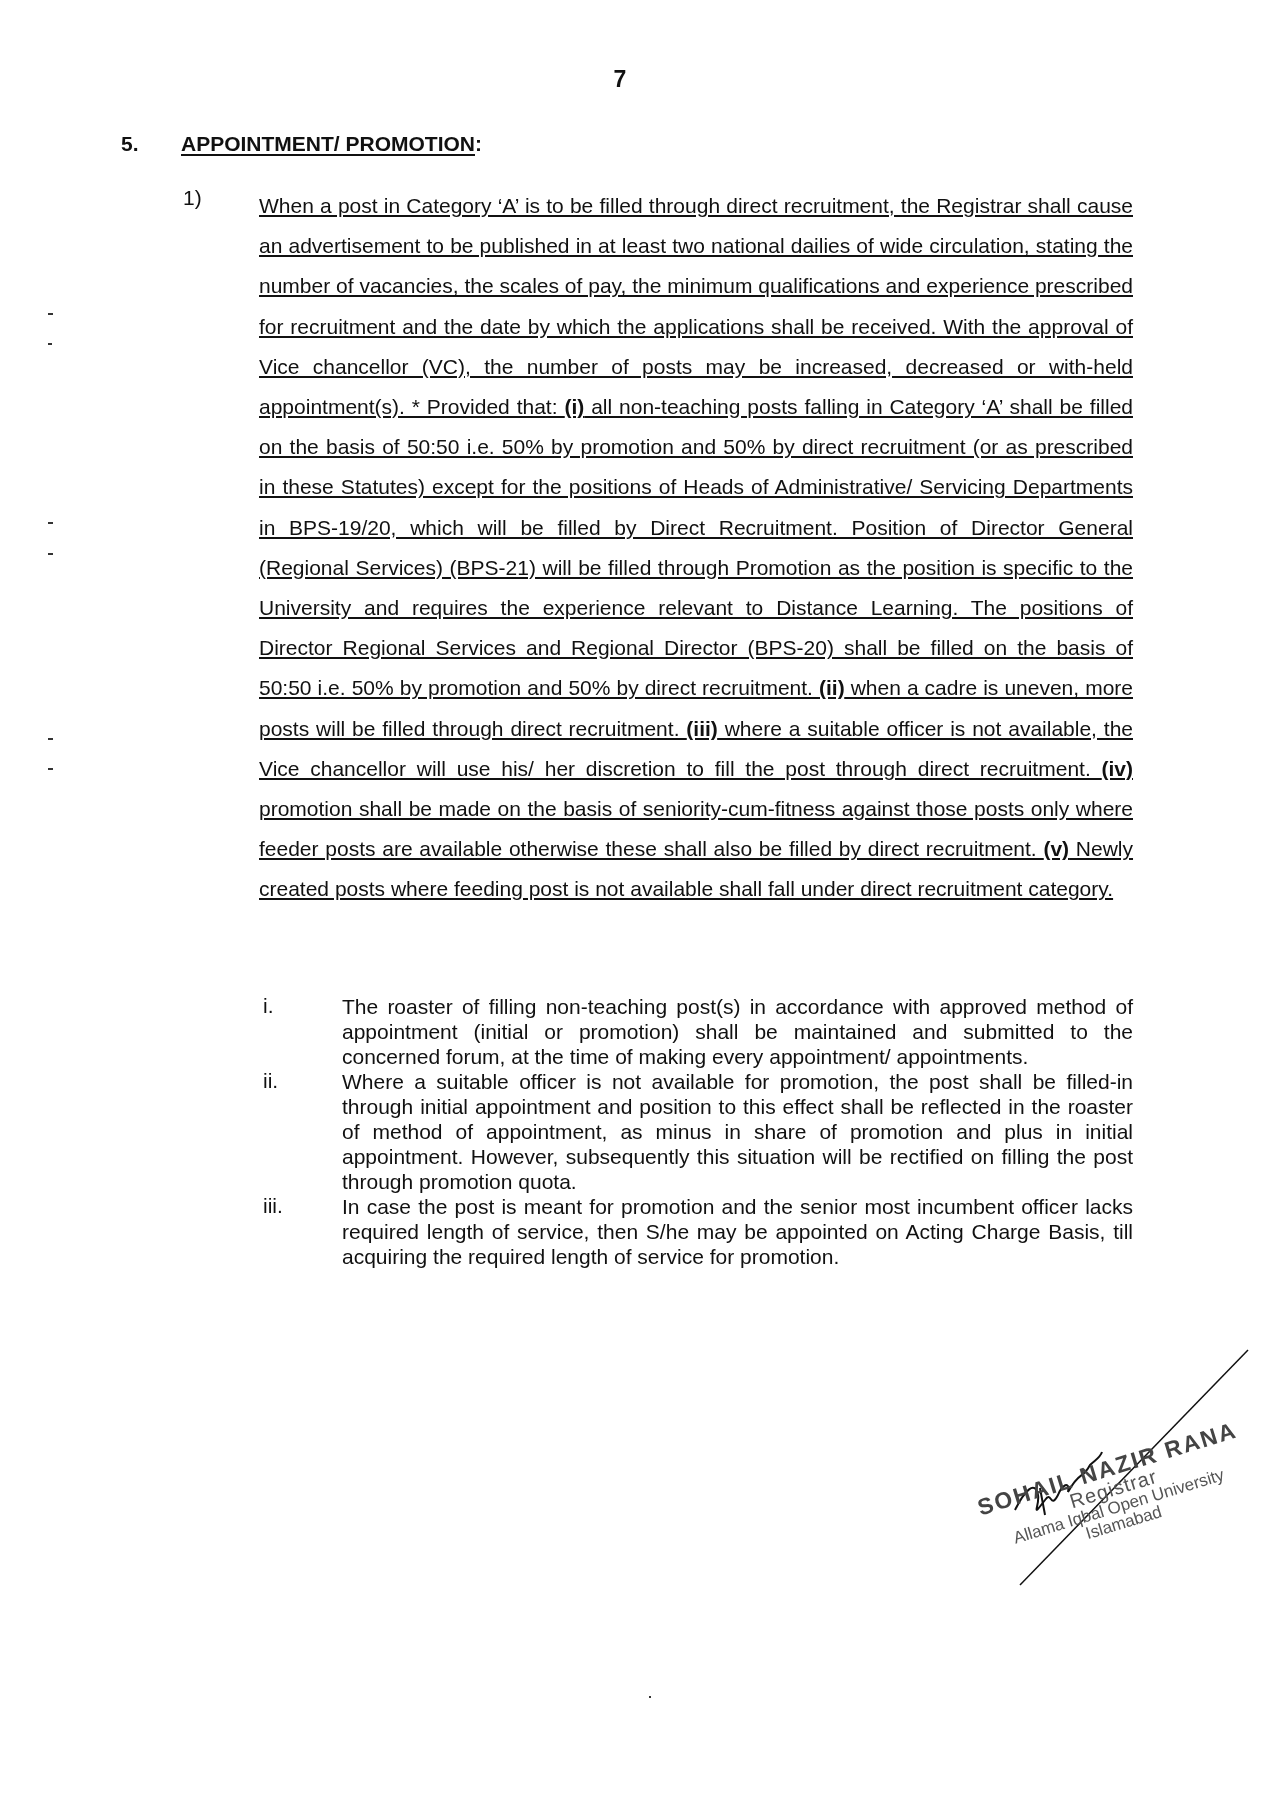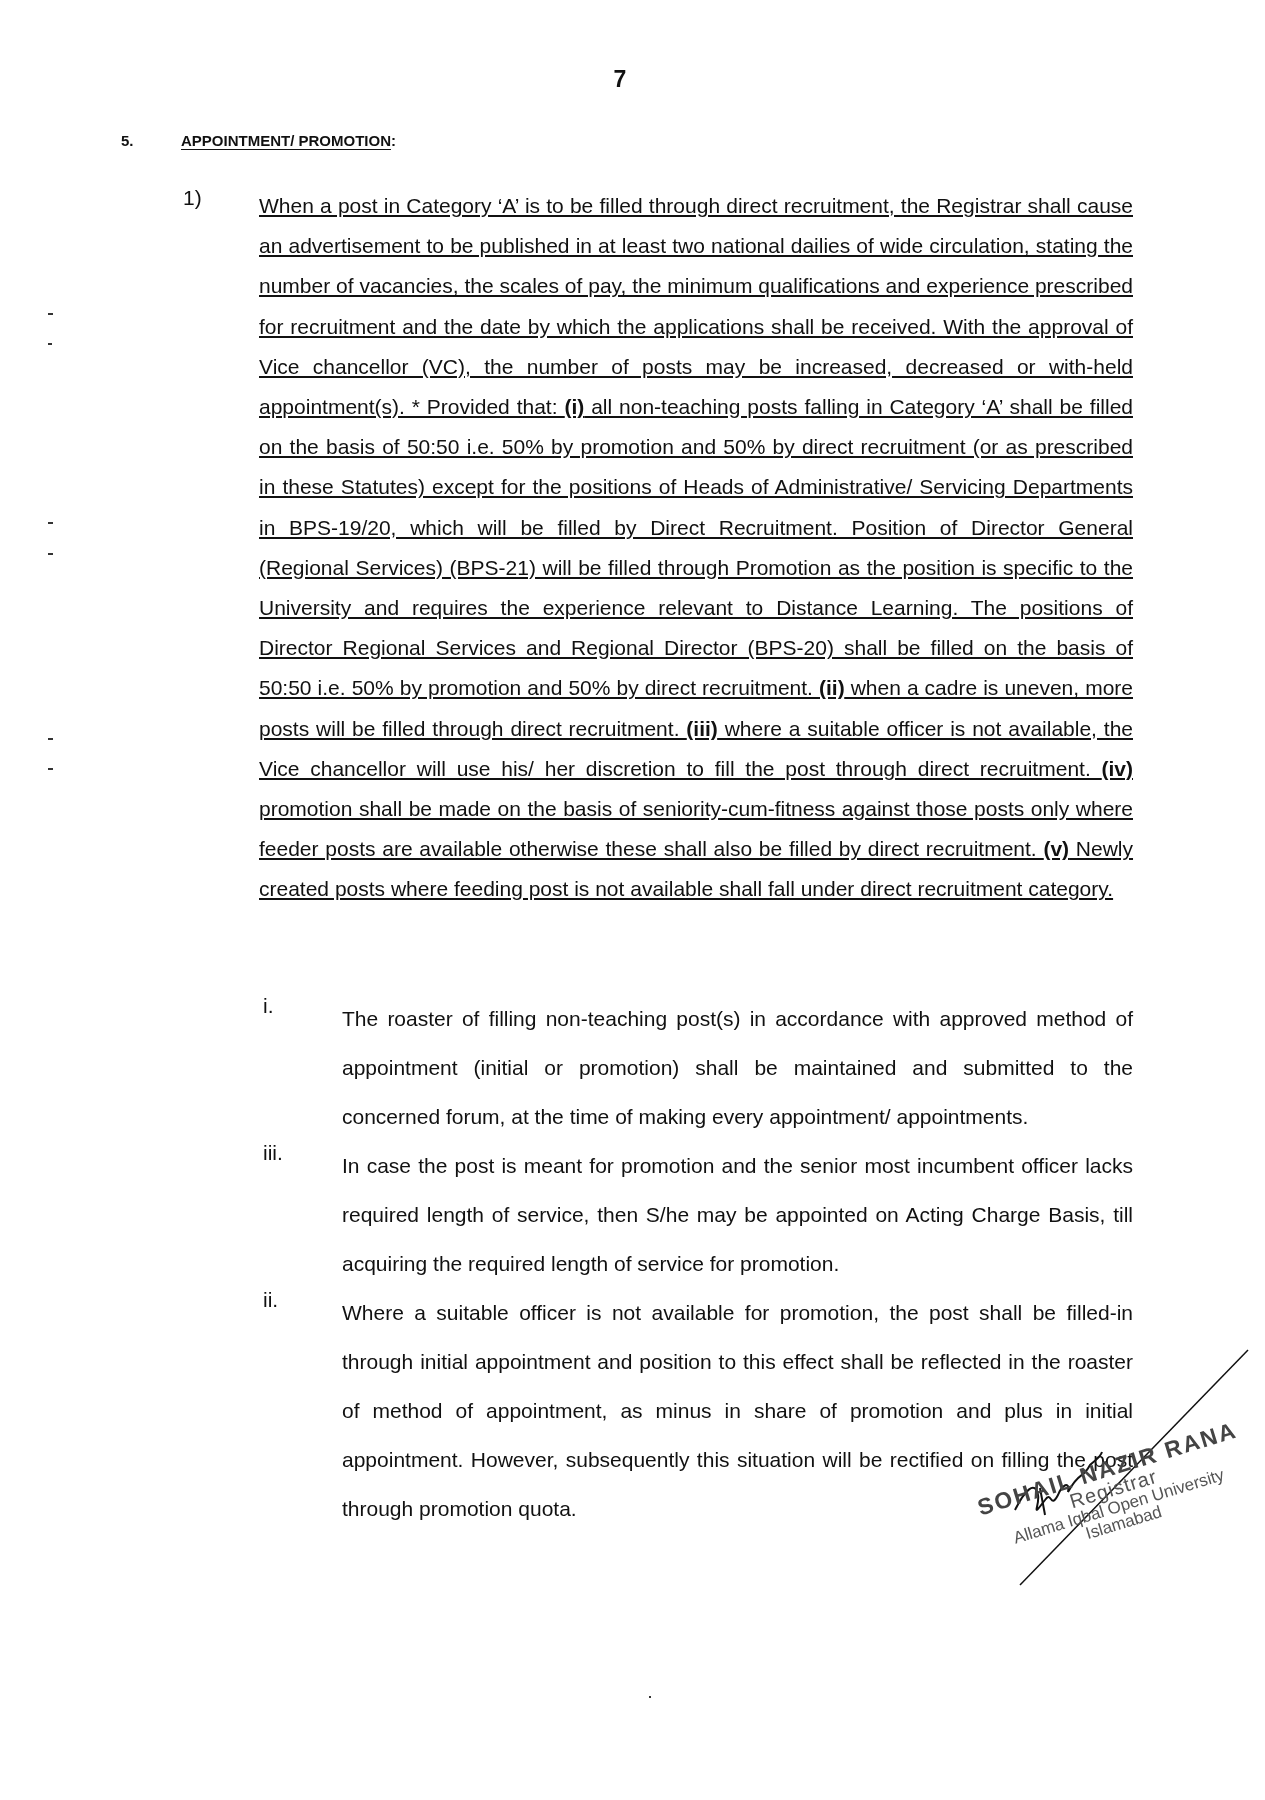--- a/index.html
+++ b/index.html
@@ -1,30 +1,30 @@
 <!DOCTYPE html>
 <html><head>
 <meta charset="utf-8">
 <style>
   html, body { margin: 0; padding: 0; background: #ffffff; }
   body { width: 1265px; height: 1800px; position: relative; overflow: hidden;
          font-family: "Liberation Sans", sans-serif; color: #111; }
   .page-num { position: absolute; top: 66px; left: 0; width: 1240px; text-align: center;
               font-size: 23px; font-weight: bold; }
-  .heading { position: absolute; top: 132px; left: 121px; font-size: 15px; font-weight: bold; }
+  .heading { position: absolute; top: 132px; left: 121px; font-size: 21px; font-weight: bold; }
   .heading .num { display: inline-block; width: 60px; }
   .heading .title { text-decoration: underline; text-underline-offset: 3px; }
   .para { position: absolute; left: 183px; top: 186px; width: 950px; font-size: 21px; }
   .para .label { position: absolute; left: 0; top: 0; }
   .para .body { margin-left: 76px; line-height: 40.2px; text-align: justify; text-decoration: underline; }
   .para .body b { font-weight: bold; }
   .subs { position: absolute; left: 263px; top: 994px; width: 870px; font-size: 21px; }
   .sub { position: relative; margin-bottom: 0; }
   .sub .label { position: absolute; left: 0; top: 0; }
-  .sub .body { margin-left: 79px; line-height: 49px; text-align: justify; }
+  .sub .body { margin-left: 79px; line-height: 25px; text-align: justify; }
   .margin-mark { position: absolute; left: 48px; width: 5px; height: 2px; background: #333; }
   .stamp { position: absolute; left: 960px; top: 1500px; width: 300px; height: 160px;
            transform: rotate(-17deg); transform-origin: left top; color: #555; text-align: center; }
   .stamp .name { font-size: 23px; font-weight: bold; letter-spacing: 2px; color: #444; }
   .stamp .role { font-size: 20px; letter-spacing: 1px; margin-top: -4px; }
   .stamp .org { font-size: 17px; margin-top: -3px; }
   .stamp .city { font-size: 17px; margin-top: -3px; }
   .sig { position: absolute; left: 0; top: 0; width: 1265px; height: 1800px; pointer-events: none; }
   .dot { position: absolute; left: 649px; top: 1696px; width: 2px; height: 2px; background: #333; }
 </style>
@@ -43,26 +43,26 @@
     <span>When a post in Category ‘A’ is to be filled through direct recruitment, the Registrar shall cause an advertisement to be published in at least two national dailies of wide circulation, stating the number of vacancies, the scales of pay, the minimum qualifications and experience prescribed for recruitment and the date by which the applications shall be received. With the approval of Vice chancellor (VC), the number of posts may be increased, decreased or with-held appointment(s). * Provided that: </span><b>(i)</b><span> all non-teaching posts falling in Category ‘A’ shall be filled on the basis of 50:50 i.e. 50% by promotion and 50% by direct recruitment (or as prescribed in these Statutes) except for the positions of Heads of Administrative/ Servicing Departments in BPS-19/20, which will be filled by Direct Recruitment. Position of Director General (Regional Services) (BPS-21) will be filled through Promotion as the position is specific to the University and requires the experience relevant to Distance Learning. The positions of Director Regional Services and Regional Director (BPS-20) shall be filled on the basis of 50:50 i.e. 50% by promotion and 50% by direct recruitment. </span><b>(ii)</b><span> when a cadre is uneven, more posts will be filled through direct recruitment. </span><b>(iii)</b><span> where a suitable officer is not available, the Vice chancellor will use his/ her discretion to fill the post through direct recruitment. </span><b>(iv)</b><span> promotion shall be made on the basis of seniority-cum-fitness against those posts only where feeder posts are available otherwise these shall also be filled by direct recruitment. </span><b>(v)</b><span> Newly created posts where feeding post is not available shall fall under direct recruitment category.</span>
   </div>
 </div>
 
 <div class="subs">
   <div class="sub">
     <span class="label">i.</span>
     <div class="body">The roaster of filling non-teaching post(s) in accordance with approved method of appointment (initial or promotion) shall be maintained and submitted to the concerned forum, at the time of making every appointment/ appointments.</div>
   </div>
   <div class="sub">
+    <span class="label">ii.</span>
+    <div class="body">Where a suitable officer is not available for promotion, the post shall be filled-in through initial appointment and position to this effect shall be reflected in the roaster of method of appointment, as minus in share of promotion and plus in initial appointment. However, subsequently this situation will be rectified on filling the post through promotion quota.</div>
+  </div>
+  <div class="sub">
     <span class="label">iii.</span>
     <div class="body">In case the post is meant for promotion and the senior most incumbent officer lacks required length of service, then S/he may be appointed on Acting Charge Basis, till acquiring the required length of service for promotion.</div>
-  </div>
-  <div class="sub">
-    <span class="label">ii.</span>
-    <div class="body">Where a suitable officer is not available for promotion, the post shall be filled-in through initial appointment and position to this effect shall be reflected in the roaster of method of appointment, as minus in share of promotion and plus in initial appointment. However, subsequently this situation will be rectified on filling the post through promotion quota.</div>
   </div>
 </div>
 
 <div class="margin-mark" style="top:313px"></div>
 <div class="margin-mark" style="top:343px;width:4px"></div>
 <div class="margin-mark" style="top:522px"></div>
 <div class="margin-mark" style="top:553px"></div>
 <div class="margin-mark" style="top:738px"></div>
 <div class="margin-mark" style="top:768px"></div>
 <div class="dot"></div>

